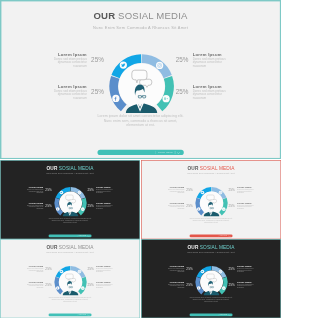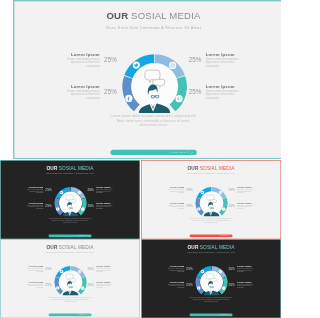--- a/index.html
+++ b/index.html
@@ -2,21 +2,21 @@
 <html><head>
 <meta charset="utf-8">
 <style>
   html,body{margin:0;padding:0;background:#ffffff;}
   body{width:281px;height:318px;overflow:hidden;font-family:"Liberation Sans",sans-serif;
        -webkit-font-smoothing:antialiased;}
   .page{position:relative;width:281px;height:318px;background:#fff;}
   .slide{position:absolute;overflow:hidden;}
   .stage{position:absolute;left:0;top:0;width:1000px;height:566px;transform-origin:0 0;}
 
-  #main{left:13px;top:0;width:281px;height:159px;}
+  #main{left:0;top:0;width:281px;height:159px;}
   #main .stage{transform:scale(0.281);}
   .thumb{width:140px;height:79px;}
   .thumb .stage{transform:scale(0.14);}
   #t1{left:0;top:160px;}
   #t2{left:141px;top:160px;}
   #t3{left:0;top:239px;}
   #t4{left:141px;top:239px;}
 
   
   .bg{position:absolute;left:0;top:0;right:0;bottom:0;background:#f2f2f2;}

